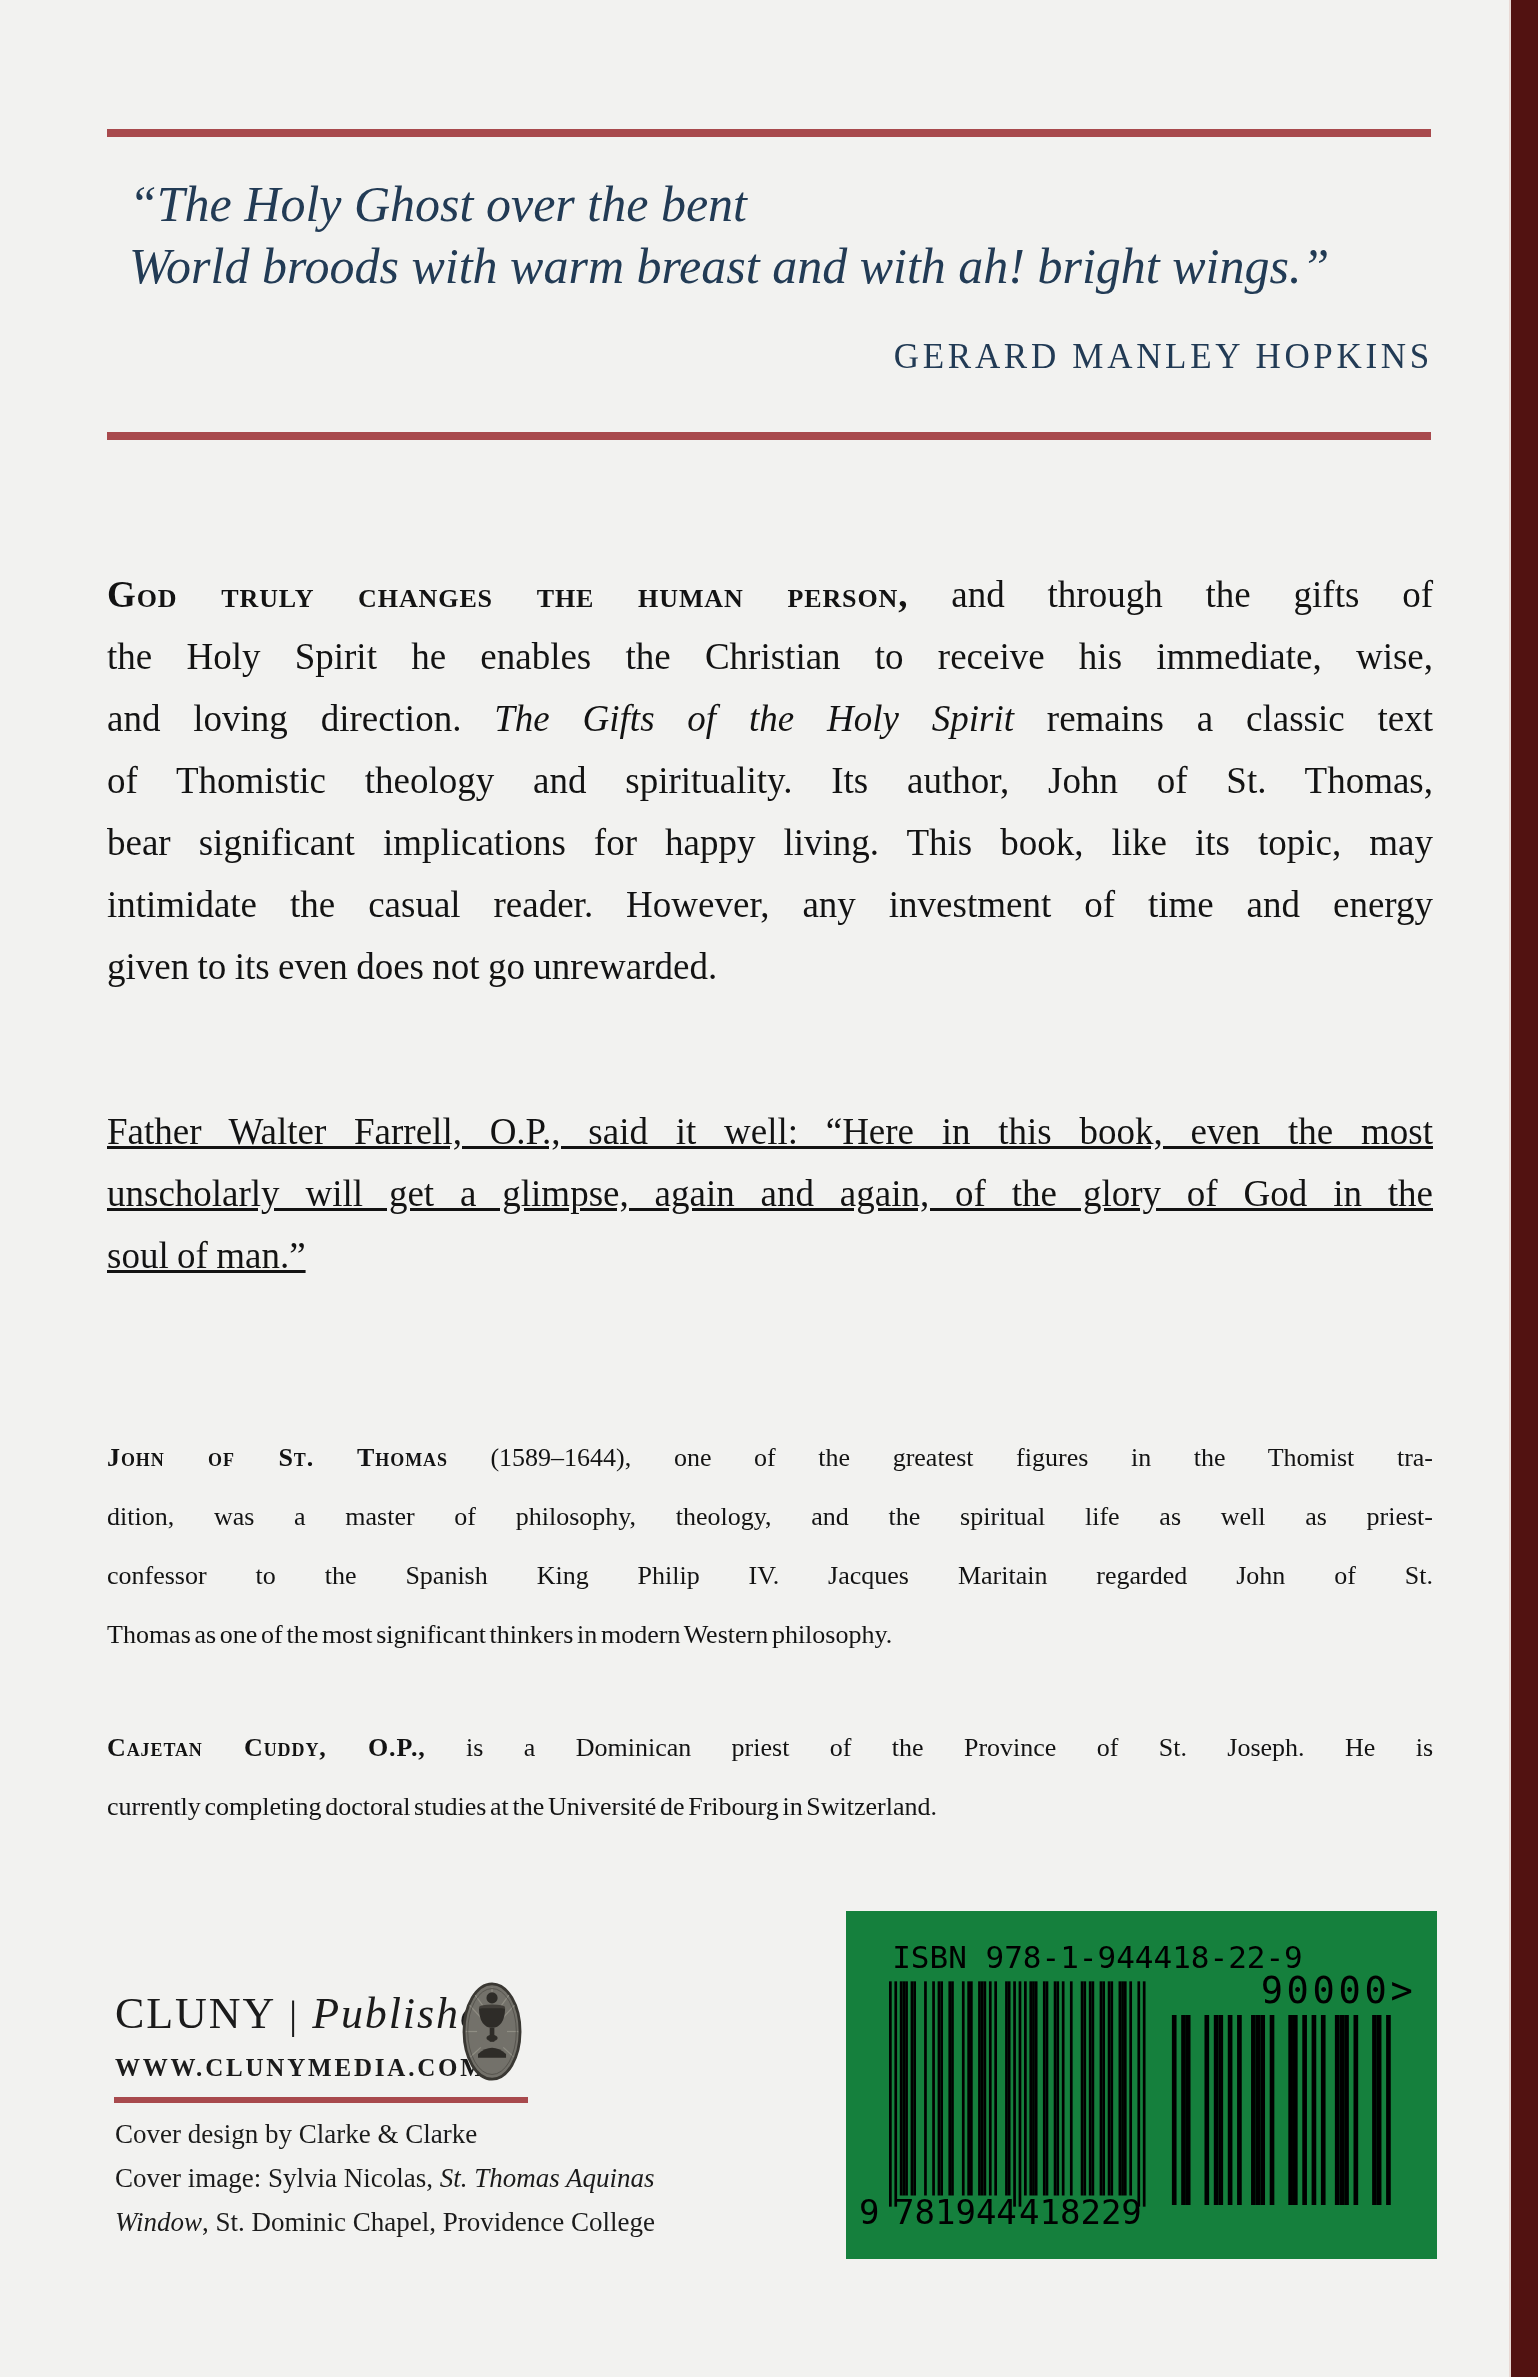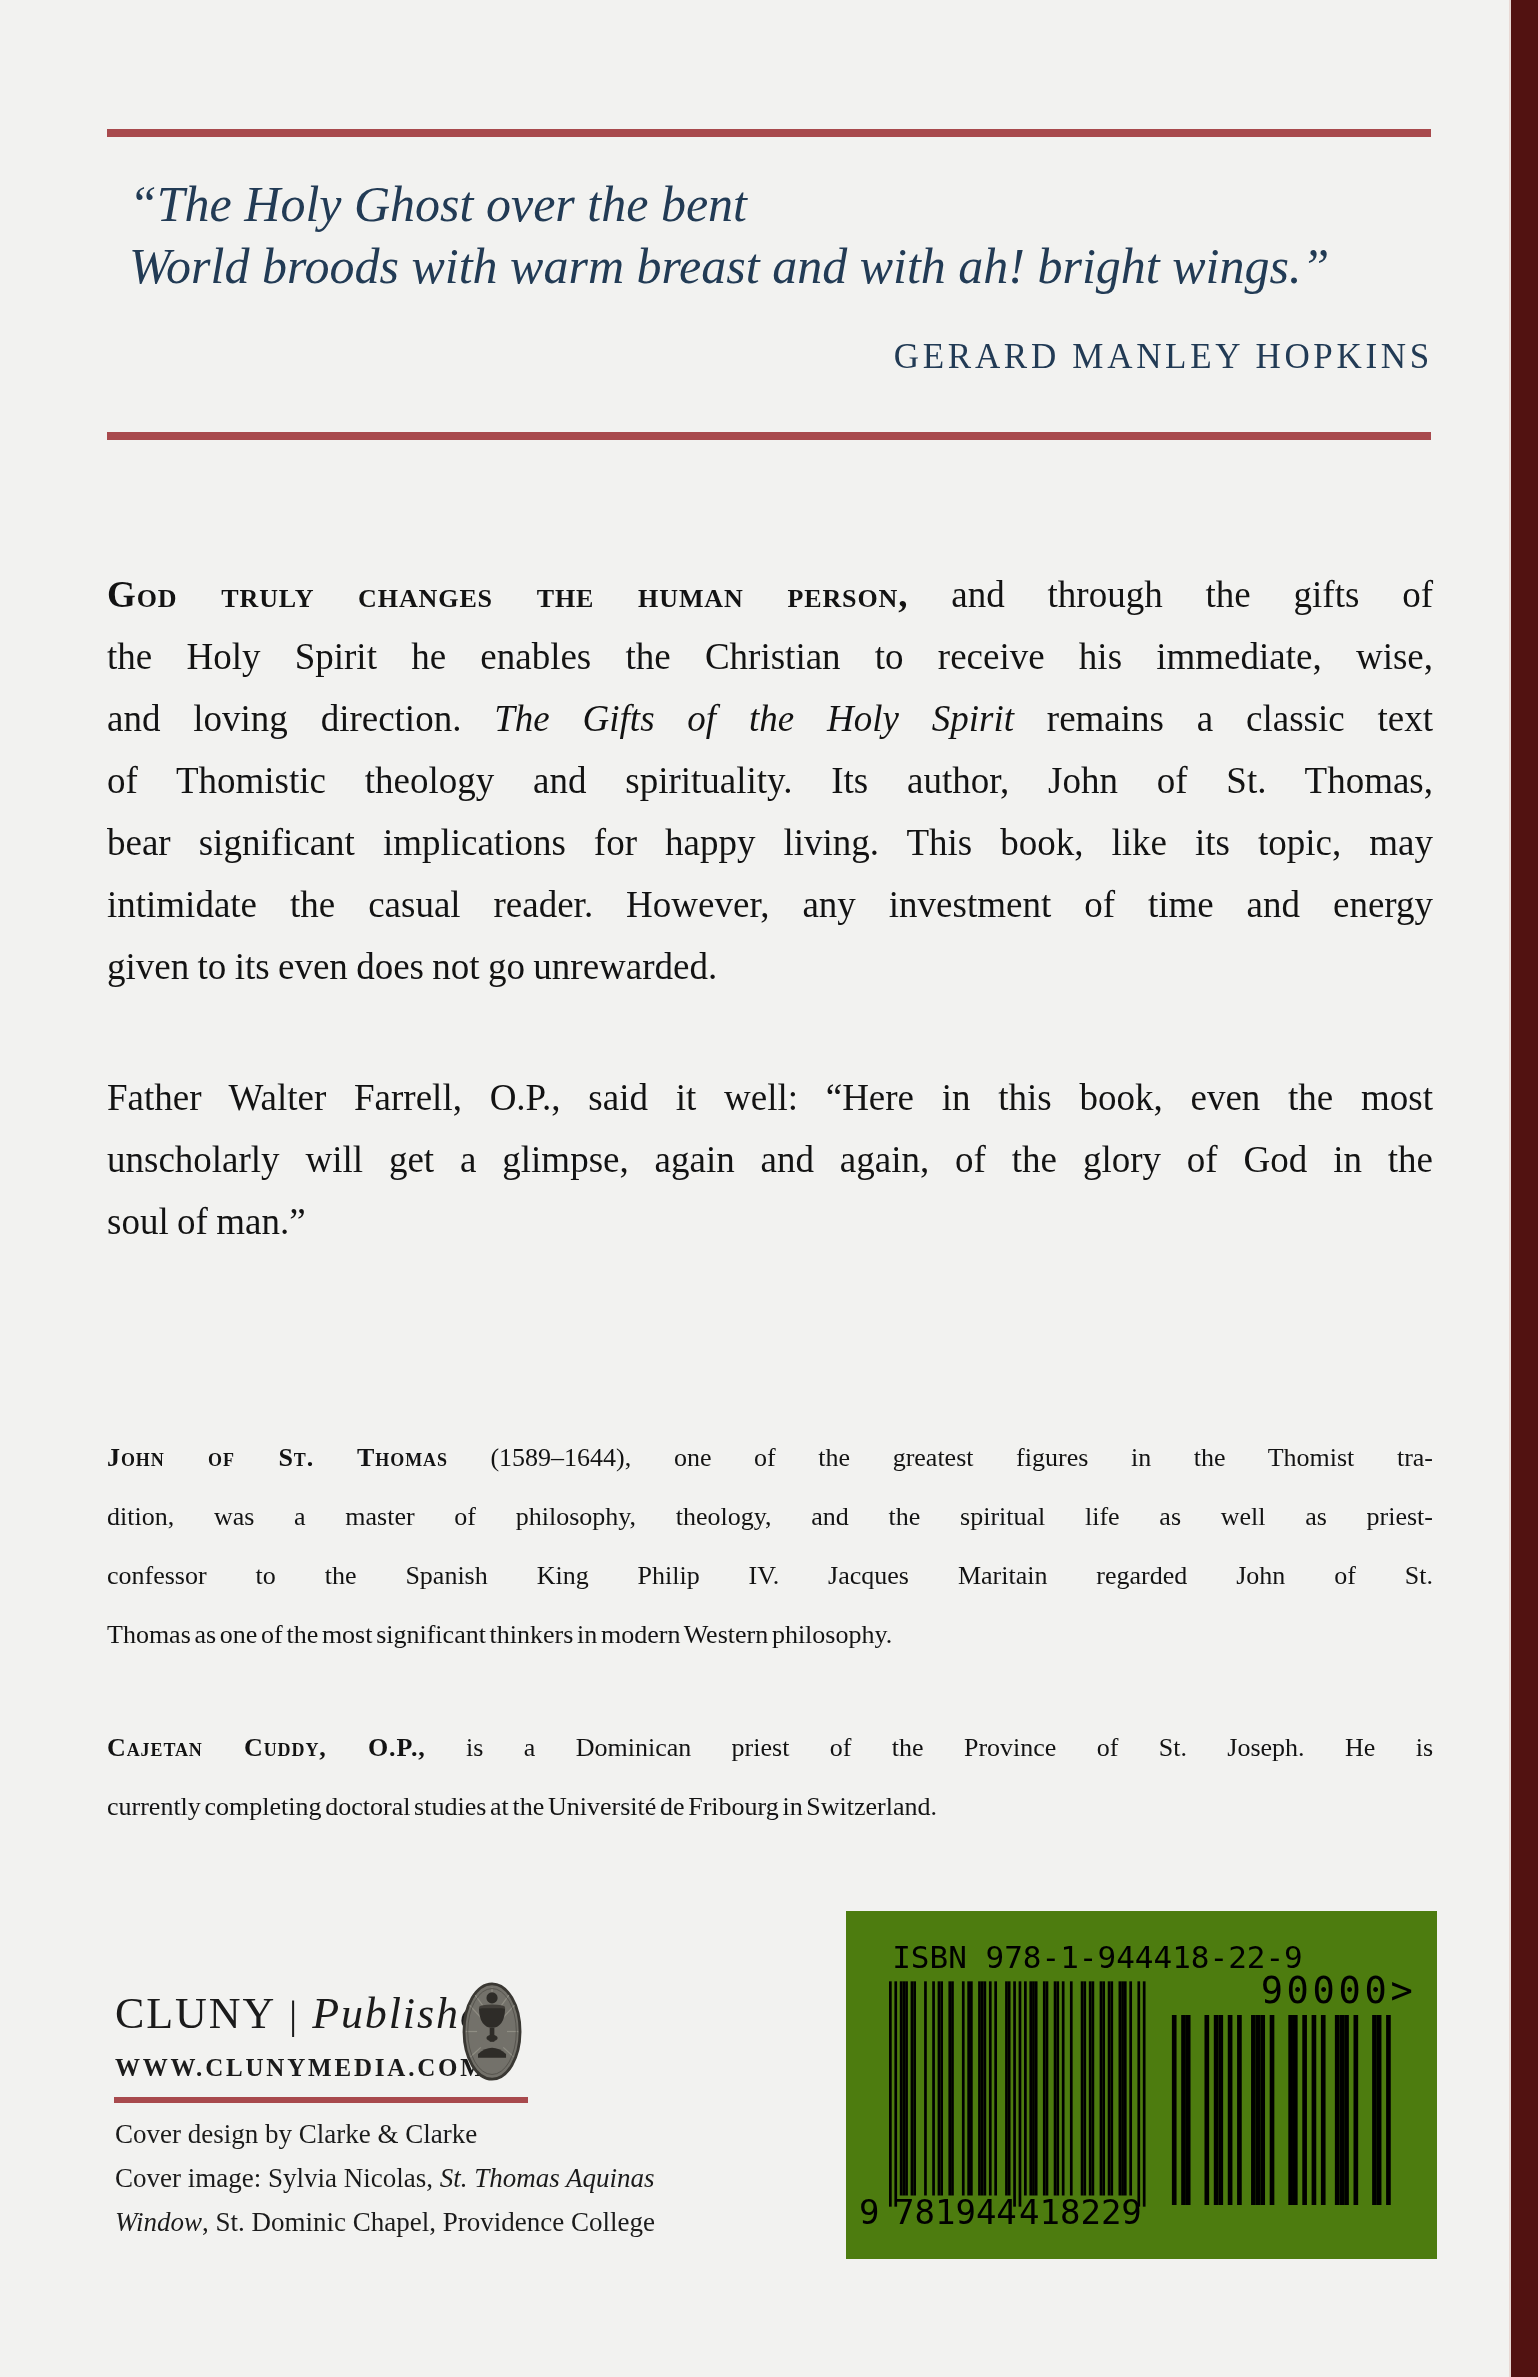--- a/index.html
+++ b/index.html
@@ -25,21 +25,21 @@
     position:absolute; left:107px; top:337px; width:1326px;
     text-align:right; font-size:35px; letter-spacing:3.7px; color:#223b55;
   }
 
   .bodypara { position:absolute; left:107px; width:1326px; text-align:justify; color:#131313; }
   .bodypara .tline { text-align:justify; text-align-last:justify; }
   .bodypara .tline.tlast { text-align-last:left; }
   #p1, #p2 { font-size:37px; line-height:62px; word-spacing:-0.9px; }
   #bio1, #bio2 { font-size:26px; line-height:59px; word-spacing:-2.8px; }
   #p1 { top:564px; }
-  #p2 { top:1067px; }
+  #p2 { top:1101px;text-decoration:underline; }
   #bio1 { top:1428px; }
   #bio2 { top:1718px; }
   .lead { font-weight:bold; font-variant:small-caps; letter-spacing:0.9px; }
   .i { font-style:italic; }
 
   .pubname {
     position:absolute; left:115px; top:1988px;
     font-size:44px; letter-spacing:1.9px; color:#1b1b1b; white-space:nowrap;
   }
   .pubname .divider { font-weight:normal; padding:0 13px; font-size:41px; }
@@ -49,21 +49,21 @@
     font-size:25px; letter-spacing:2.8px; color:#1b1b1b; font-weight:bold; white-space:nowrap;
   }
   .credits {
     position:absolute; left:115px; top:2112px; width:653px;
     font-size:27px; line-height:44px; color:#1b1b1b;
   }
   .medallion { position:absolute; left:462px; top:1982px; }
 
   .bcbox {
     position:absolute; left:846px; top:1911px; width:591px; height:348px;
-    background:#4d7c0f; font-family:"DejaVu Sans Mono", monospace; color:#000;
+    background:#15803d; font-family:"DejaVu Sans Mono", monospace; color:#000;
   }
   .isbn {
     position:absolute; left:37px; top:28px; width:429px;
     text-align:center; font-size:31px; white-space:nowrap;
   }
   .price {
     position:absolute; right:20.5px; top:58px;
     font-size:37px; letter-spacing:3.7px; white-space:nowrap;
   }
   #bc-main  { position:absolute; left:43px;  top:70px; }

